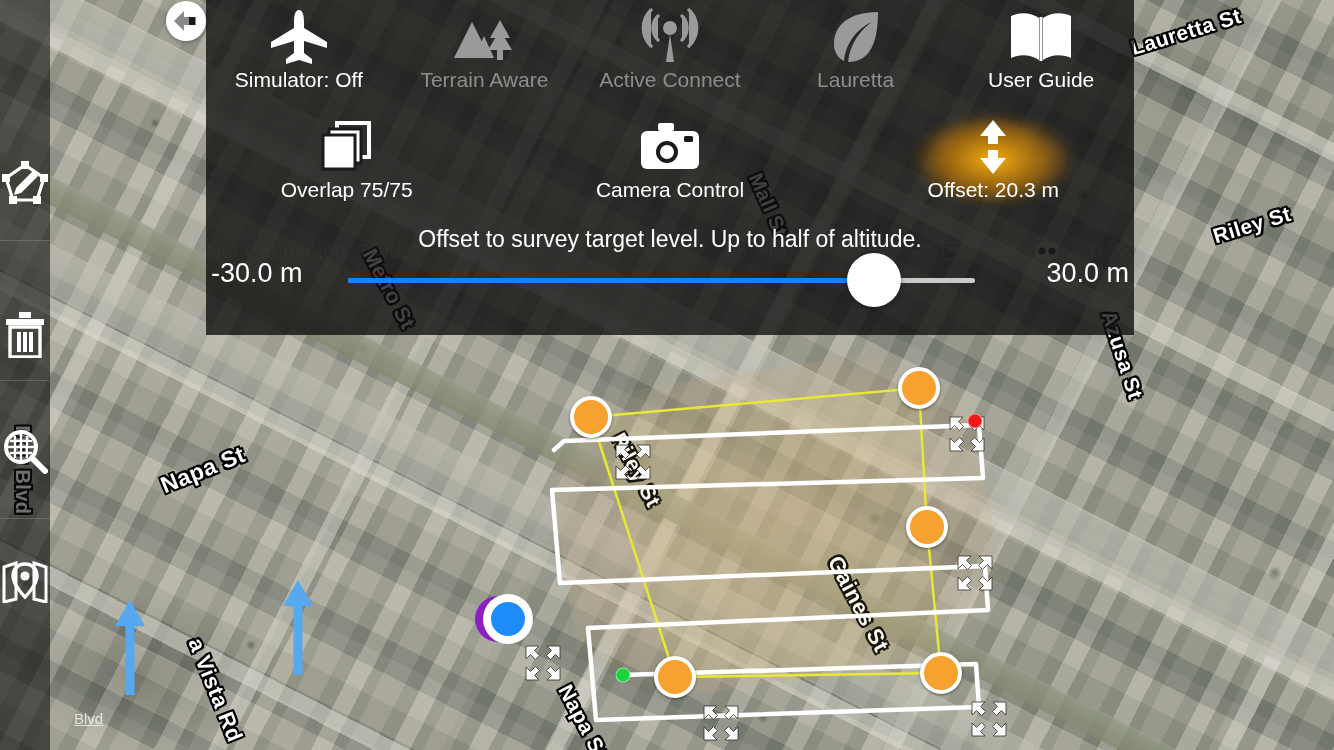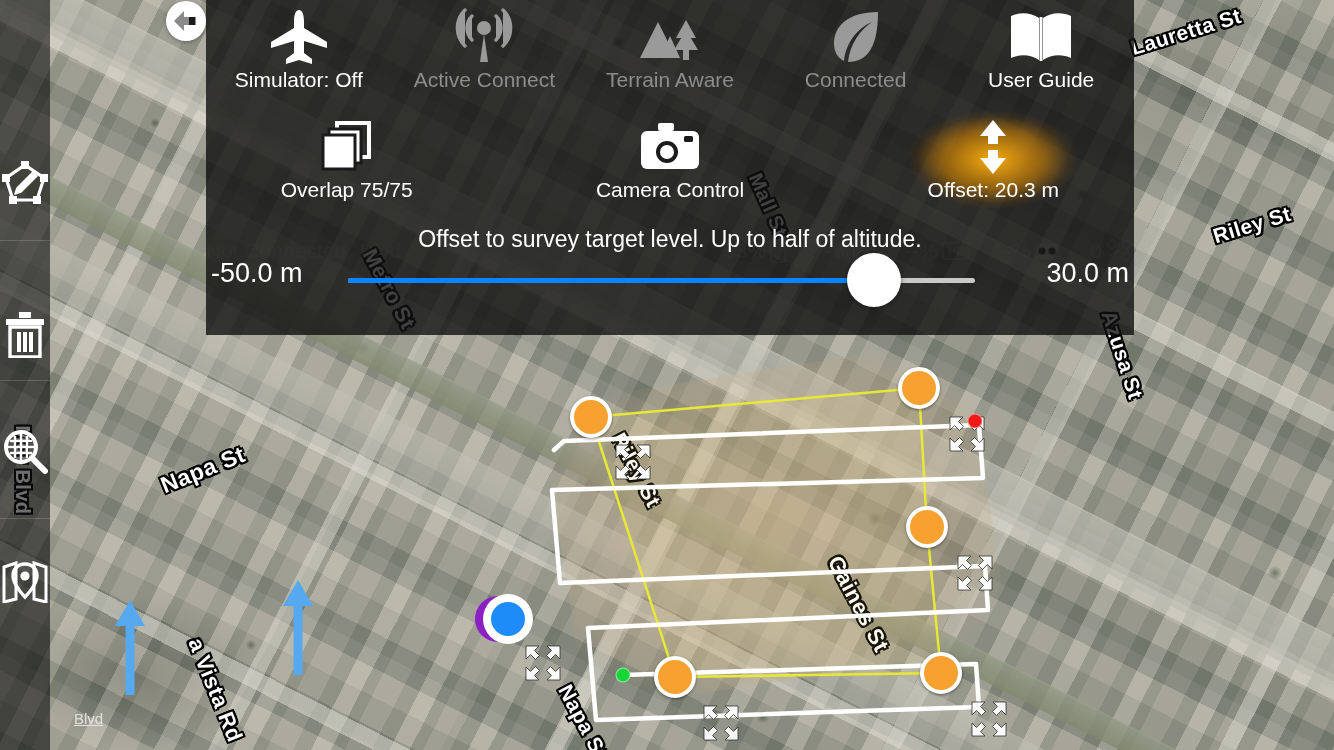--- a/index.html
+++ b/index.html
@@ -475,54 +475,54 @@
         <div class="ic">
           <svg width="62" height="58" viewBox="0 0 62 58">
             <path d="M31 2 C34.5 2 36 7 36 14 L36 20 L59 34 L59 40 L36 33 L36 45 L44 51 L44 56 L31 52 L18 56 L18 51 L26 45 L26 33 L3 40 L3 34 L26 20 L26 14 C26 7 27.5 2 31 2 Z" fill="#fff"></path>
           </svg>
         </div>
         <div class="lb">Simulator: Off</div>
       </div>
 
       <div class="tile dim">
         <div class="ic">
+          <svg width="64" height="58" viewBox="0 0 64 58">
+            <path d="M2 50 L20 14 L38 50 Z" fill="#9a9a9a"></path>
+            <path d="M22 50 L32 28 L42 50 Z" fill="#b4b4b4"></path>
+            <path d="M48 12 L58 30 L38 30 Z" fill="#9a9a9a"></path>
+            <path d="M48 22 L60 42 L36 42 Z" fill="#9a9a9a"></path>
+            <rect x="45" y="40" width="6" height="12" fill="#9a9a9a"></rect>
+          </svg>
+        </div>
+        <div class="lb">Terrain Aware</div>
+      </div>
+
+      <div class="tile dim">
+        <div class="ic">
           <svg width="62" height="58" viewBox="0 0 62 58">
             <circle cx="31" cy="20" r="7" fill="#9a9a9a"></circle>
             <path d="M31 26 L27 54 L35 54 Z" fill="#9a9a9a"></path>
             <g fill="none" stroke="#9a9a9a" stroke-width="3.4" stroke-linecap="round">
               <path d="M19 8 A17 17 0 0 0 19 32"></path>
               <path d="M43 8 A17 17 0 0 1 43 32"></path>
               <path d="M12 2 A25 25 0 0 0 12 38"></path>
               <path d="M50 2 A25 25 0 0 1 50 38"></path>
             </g>
           </svg>
         </div>
         <div class="lb">Active Connect</div>
       </div>
 
       <div class="tile dim">
         <div class="ic">
-          <svg width="64" height="58" viewBox="0 0 64 58">
-            <path d="M2 50 L20 14 L38 50 Z" fill="#9a9a9a"></path>
-            <path d="M22 50 L32 28 L42 50 Z" fill="#b4b4b4"></path>
-            <path d="M48 12 L58 30 L38 30 Z" fill="#9a9a9a"></path>
-            <path d="M48 22 L60 42 L36 42 Z" fill="#9a9a9a"></path>
-            <rect x="45" y="40" width="6" height="12" fill="#9a9a9a"></rect>
-          </svg>
-        </div>
-        <div class="lb">Terrain Aware</div>
-      </div>
-
-      <div class="tile dim">
-        <div class="ic">
           <svg width="56" height="58" viewBox="0 0 56 58">
             <path d="M50 4 C20 4 6 18 6 36 C6 44 10 50 16 53 C18 34 30 20 44 14 C32 22 22 36 20 54 C40 54 50 38 50 4 Z" fill="#b0b0b0"></path>
           </svg>
         </div>
-        <div class="lb">Connected</div>
+        <div class="lb">Lauretta</div>
       </div>
 
       <div class="tile">
         <div class="ic">
           <svg width="64" height="54" viewBox="0 0 64 54">
             <path d="M2 6 C10 2 22 2 30 8 L30 50 C22 44 10 44 2 48 Z" fill="#fff"></path>
             <path d="M62 6 C54 2 42 2 34 8 L34 50 C42 44 54 44 62 48 Z" fill="#fff"></path>
             <rect x="30.5" y="7" width="3" height="44" fill="#fff"></rect>
           </svg>
         </div>
@@ -564,21 +564,21 @@
             <path d="M20 55 L33 39 L25 39 L25 31 L15 31 L15 39 L7 39 Z" fill="#fff"></path>
           </svg>
         </div>
         <div class="lb">Offset: 20.3 m</div>
       </div>
     </div>
 
     <div id="offsetdesc">Offset to survey target level. Up to half of altitude.</div>
 
     <div id="sliderwrap">
-      <div id="slabelmin">-50.0 m</div>
+      <div id="slabelmin">-30.0 m</div>
       <div id="slabelmax">30.0 m</div>
       <div id="track" style="background: rgb(201, 201, 201);">
         <div id="trackfill" style="width: 526px; background: rgb(10, 132, 255);"></div>
         <div id="thumb" style="left: 526px;"></div>
       </div>
     </div>
 
   </div>
 
 </div>

